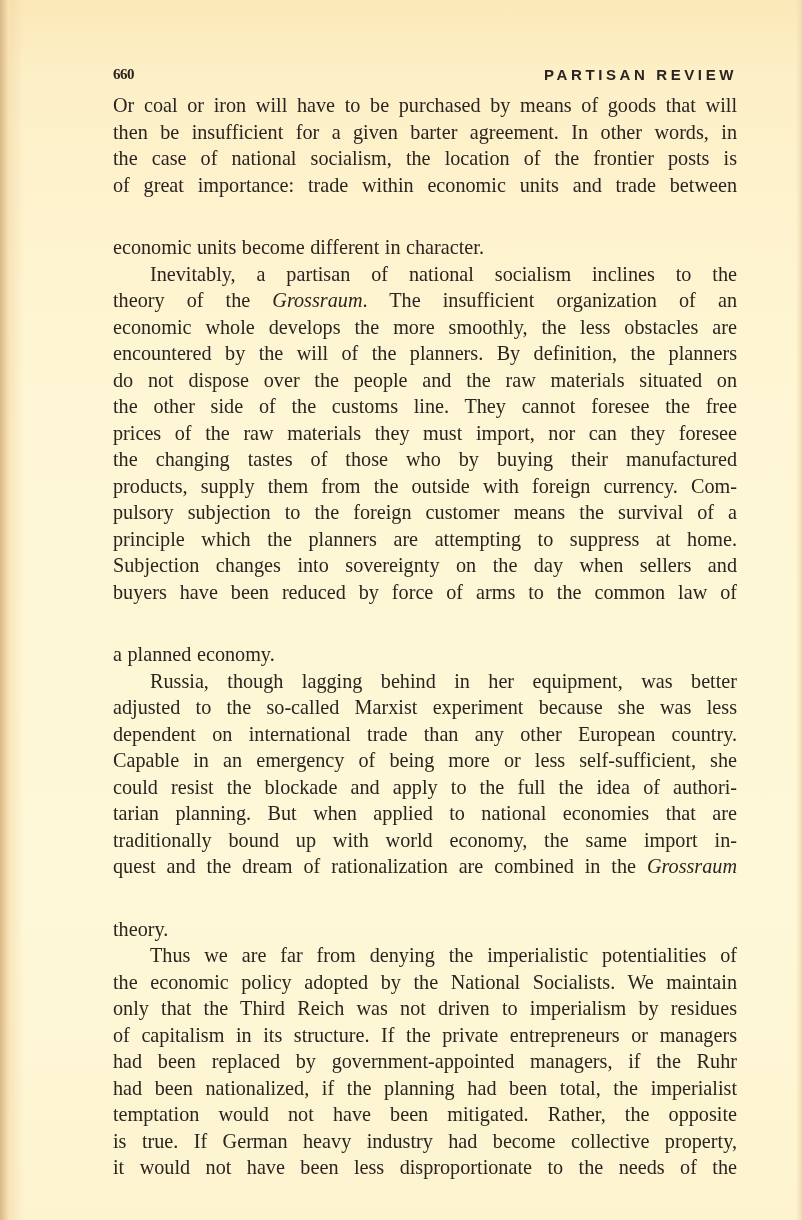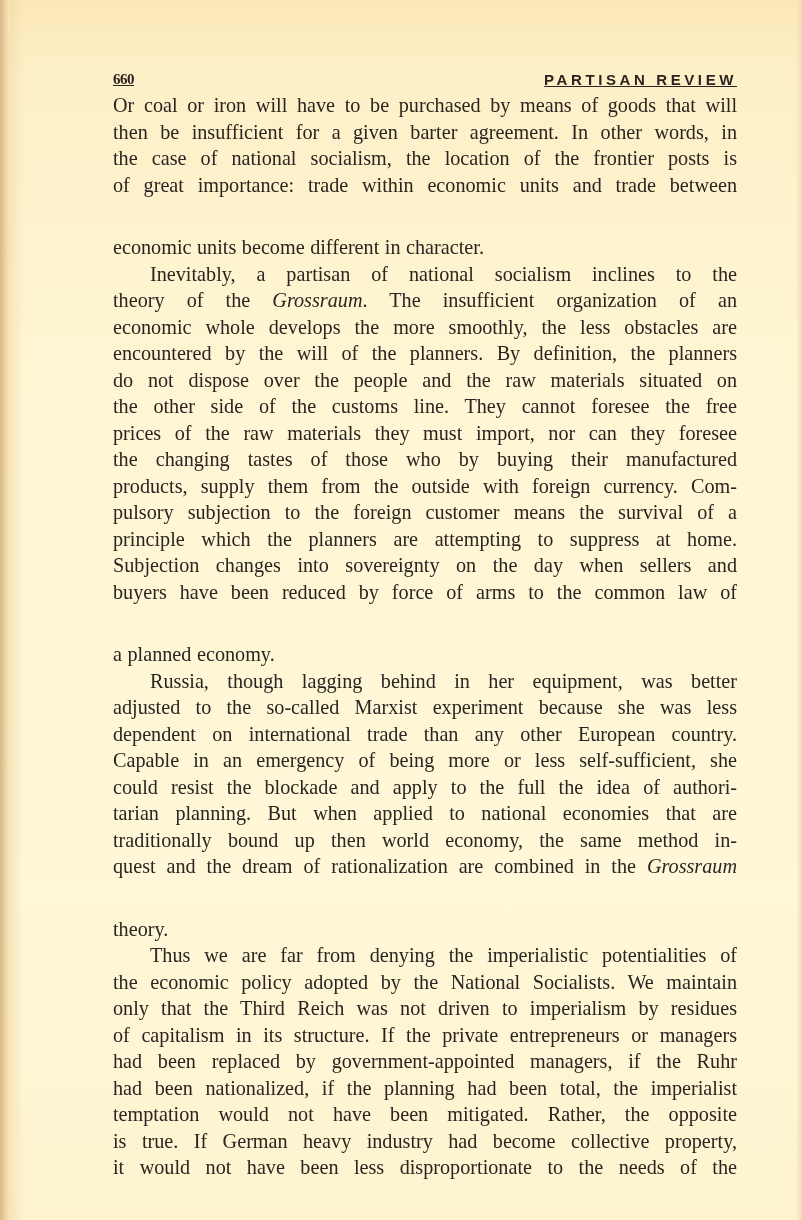--- a/index.html
+++ b/index.html
@@ -35,24 +35,23 @@
       position: absolute;
       left: 113px;
       top: 66px;
       width: 624px;
       color: #2b2420;
       font-family: "Liberation Serif", "DejaVu Serif", serif;
     }
     .running-head {
       display: flex;
       justify-content: space-between;
-      align-items: flex-end;
+      align-items: flex-start;
       height: 22px;
       margin-bottom: 4px;
-      text-decoration: underline;
     }
     .folio {
       font-family: "Liberation Serif", serif;
       font-size: 15px;
       font-weight: bold;
       letter-spacing: -0.5px;
     }
     .journal-title {
       font-family: "Liberation Sans", "DejaVu Sans", sans-serif;
       font-size: 15px;
@@ -119,21 +118,21 @@
         <span class="line">buyers have been reduced by force of arms to the common law of</span>
         <span class="line last">a planned economy.</span>
       </div>
       <div>
         <span class="line indent">Russia, though lagging behind in her equipment, was better</span>
         <span class="line">adjusted to the so-called Marxist experiment because she was less</span>
         <span class="line">dependent on international trade than any other European country.</span>
         <span class="line">Capable in an emergency of being more or less self-sufficient, she</span>
         <span class="line">could resist the blockade and apply to the full the idea of authori-</span>
         <span class="line">tarian planning. But when applied to national economies that are</span>
-        <span class="line">traditionally bound up then world economy, the same method in-</span>
+        <span class="line">traditionally bound up with world economy, the same import in-</span>
         <span class="line"><span>quest and the dream of rationalization are combined in the </span><em>Grossraum</em><span></span></span>
         <span class="line last">theory.</span>
       </div>
       <div>
         <span class="line indent">Thus we are far from denying the imperialistic potentialities of</span>
         <span class="line">the economic policy adopted by the National Socialists. We maintain</span>
         <span class="line">only that the Third Reich was not driven to imperialism by residues</span>
         <span class="line">of capitalism in its structure. If the private entrepreneurs or managers</span>
         <span class="line">had been replaced by government-appointed managers, if the Ruhr</span>
         <span class="line">had been nationalized, if the planning had been total, the imperialist</span>

